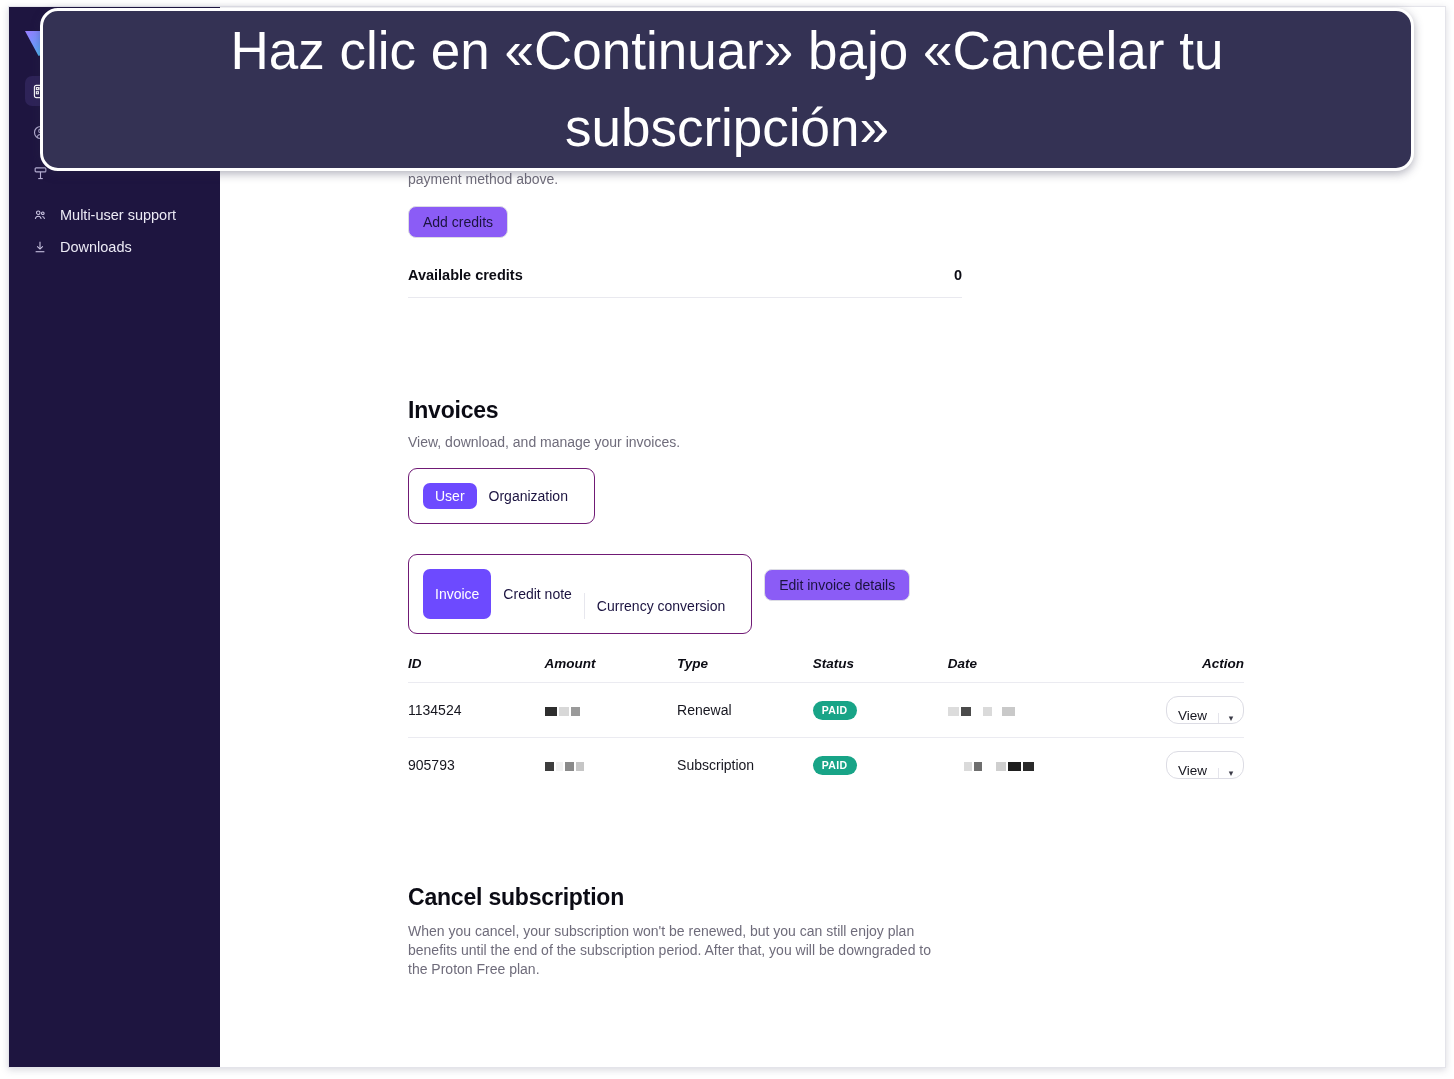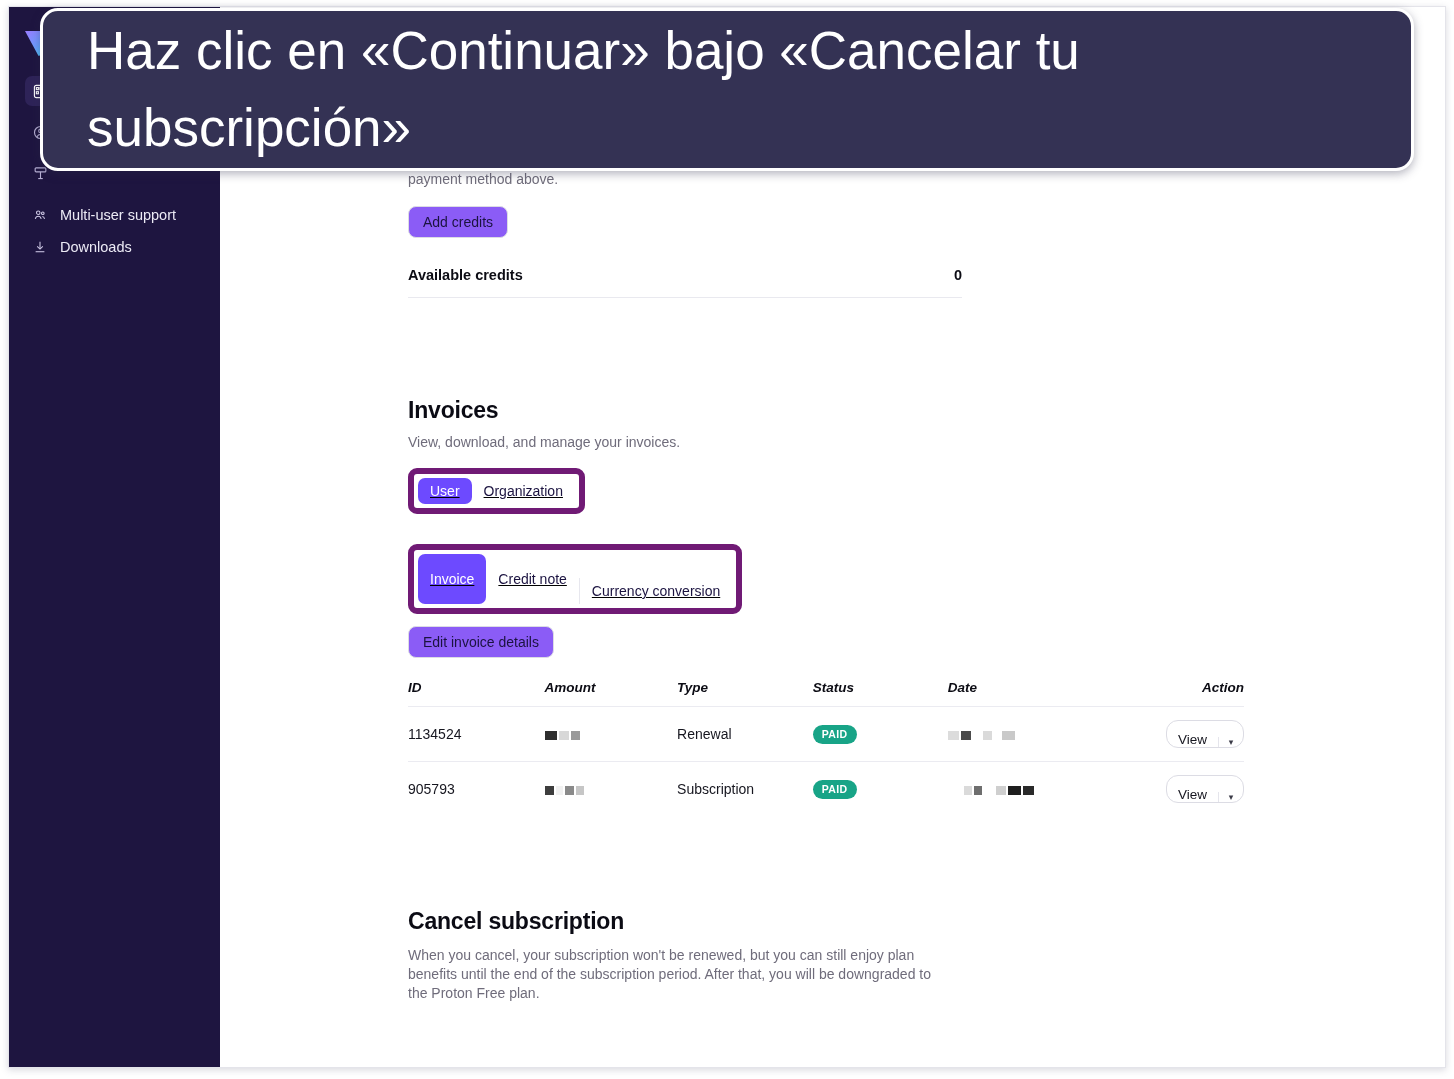--- a/index.html
+++ b/index.html
@@ -160,41 +160,40 @@
     font-size: 14px;
     font-family: "Liberation Sans", sans-serif;
     cursor: pointer;
   }
 
   #invoices-section { margin-top: 99px; }
 
   .seg-group {
     display: inline-flex;
     background: #ffffff;
-    border: 6px solid #701a75;
+    border: 1px solid #701a75;
     border-radius: 9px;
-    padding: 4px;
+    padding: 14px;
     margin-top: 18px;
-    text-decoration: underline;
   }
   .seg {
     font-size: 14px;
     padding: 5px 12px;
     border-radius: 7px;
     color: #1b1340;
     cursor: pointer;
     white-space: nowrap;
     border: none;
     background: transparent;
     font-family: "Liberation Sans", sans-serif;
   }
   .seg.active { background: #6d4aff; color: #ffffff; }
   .seg.sep { border-left: 1px solid #e7e7ee; border-radius: 0; margin-top: 24px; }
 
-  .row-filters { display: flex; align-items: flex-start; gap: 12px; margin-top: 12px; flex-direction: column; }
+  .row-filters { display: flex; align-items: center; gap: 12px; margin-top: 12px; }
 
   
   table.inv {
     width: 836px;
     border-collapse: collapse;
     margin-top: 22px;
     font-size: 14px;
   }
   table.inv th {
     text-align: left;
@@ -288,20 +287,21 @@
     display: flex;
     align-items: center;
     justify-content: center;
     padding: 0 44px;
     z-index: 50;
   }
   #instruction-text {
     color: #ffffff;
     font-size: 53px;
     line-height: 1.45;
+    text-align: center;
     font-family: "Liberation Sans", sans-serif;
   }
 </style>
 </head>
 <body>
 
 <div id="app-window">
 
   <div id="sidebar">
 

